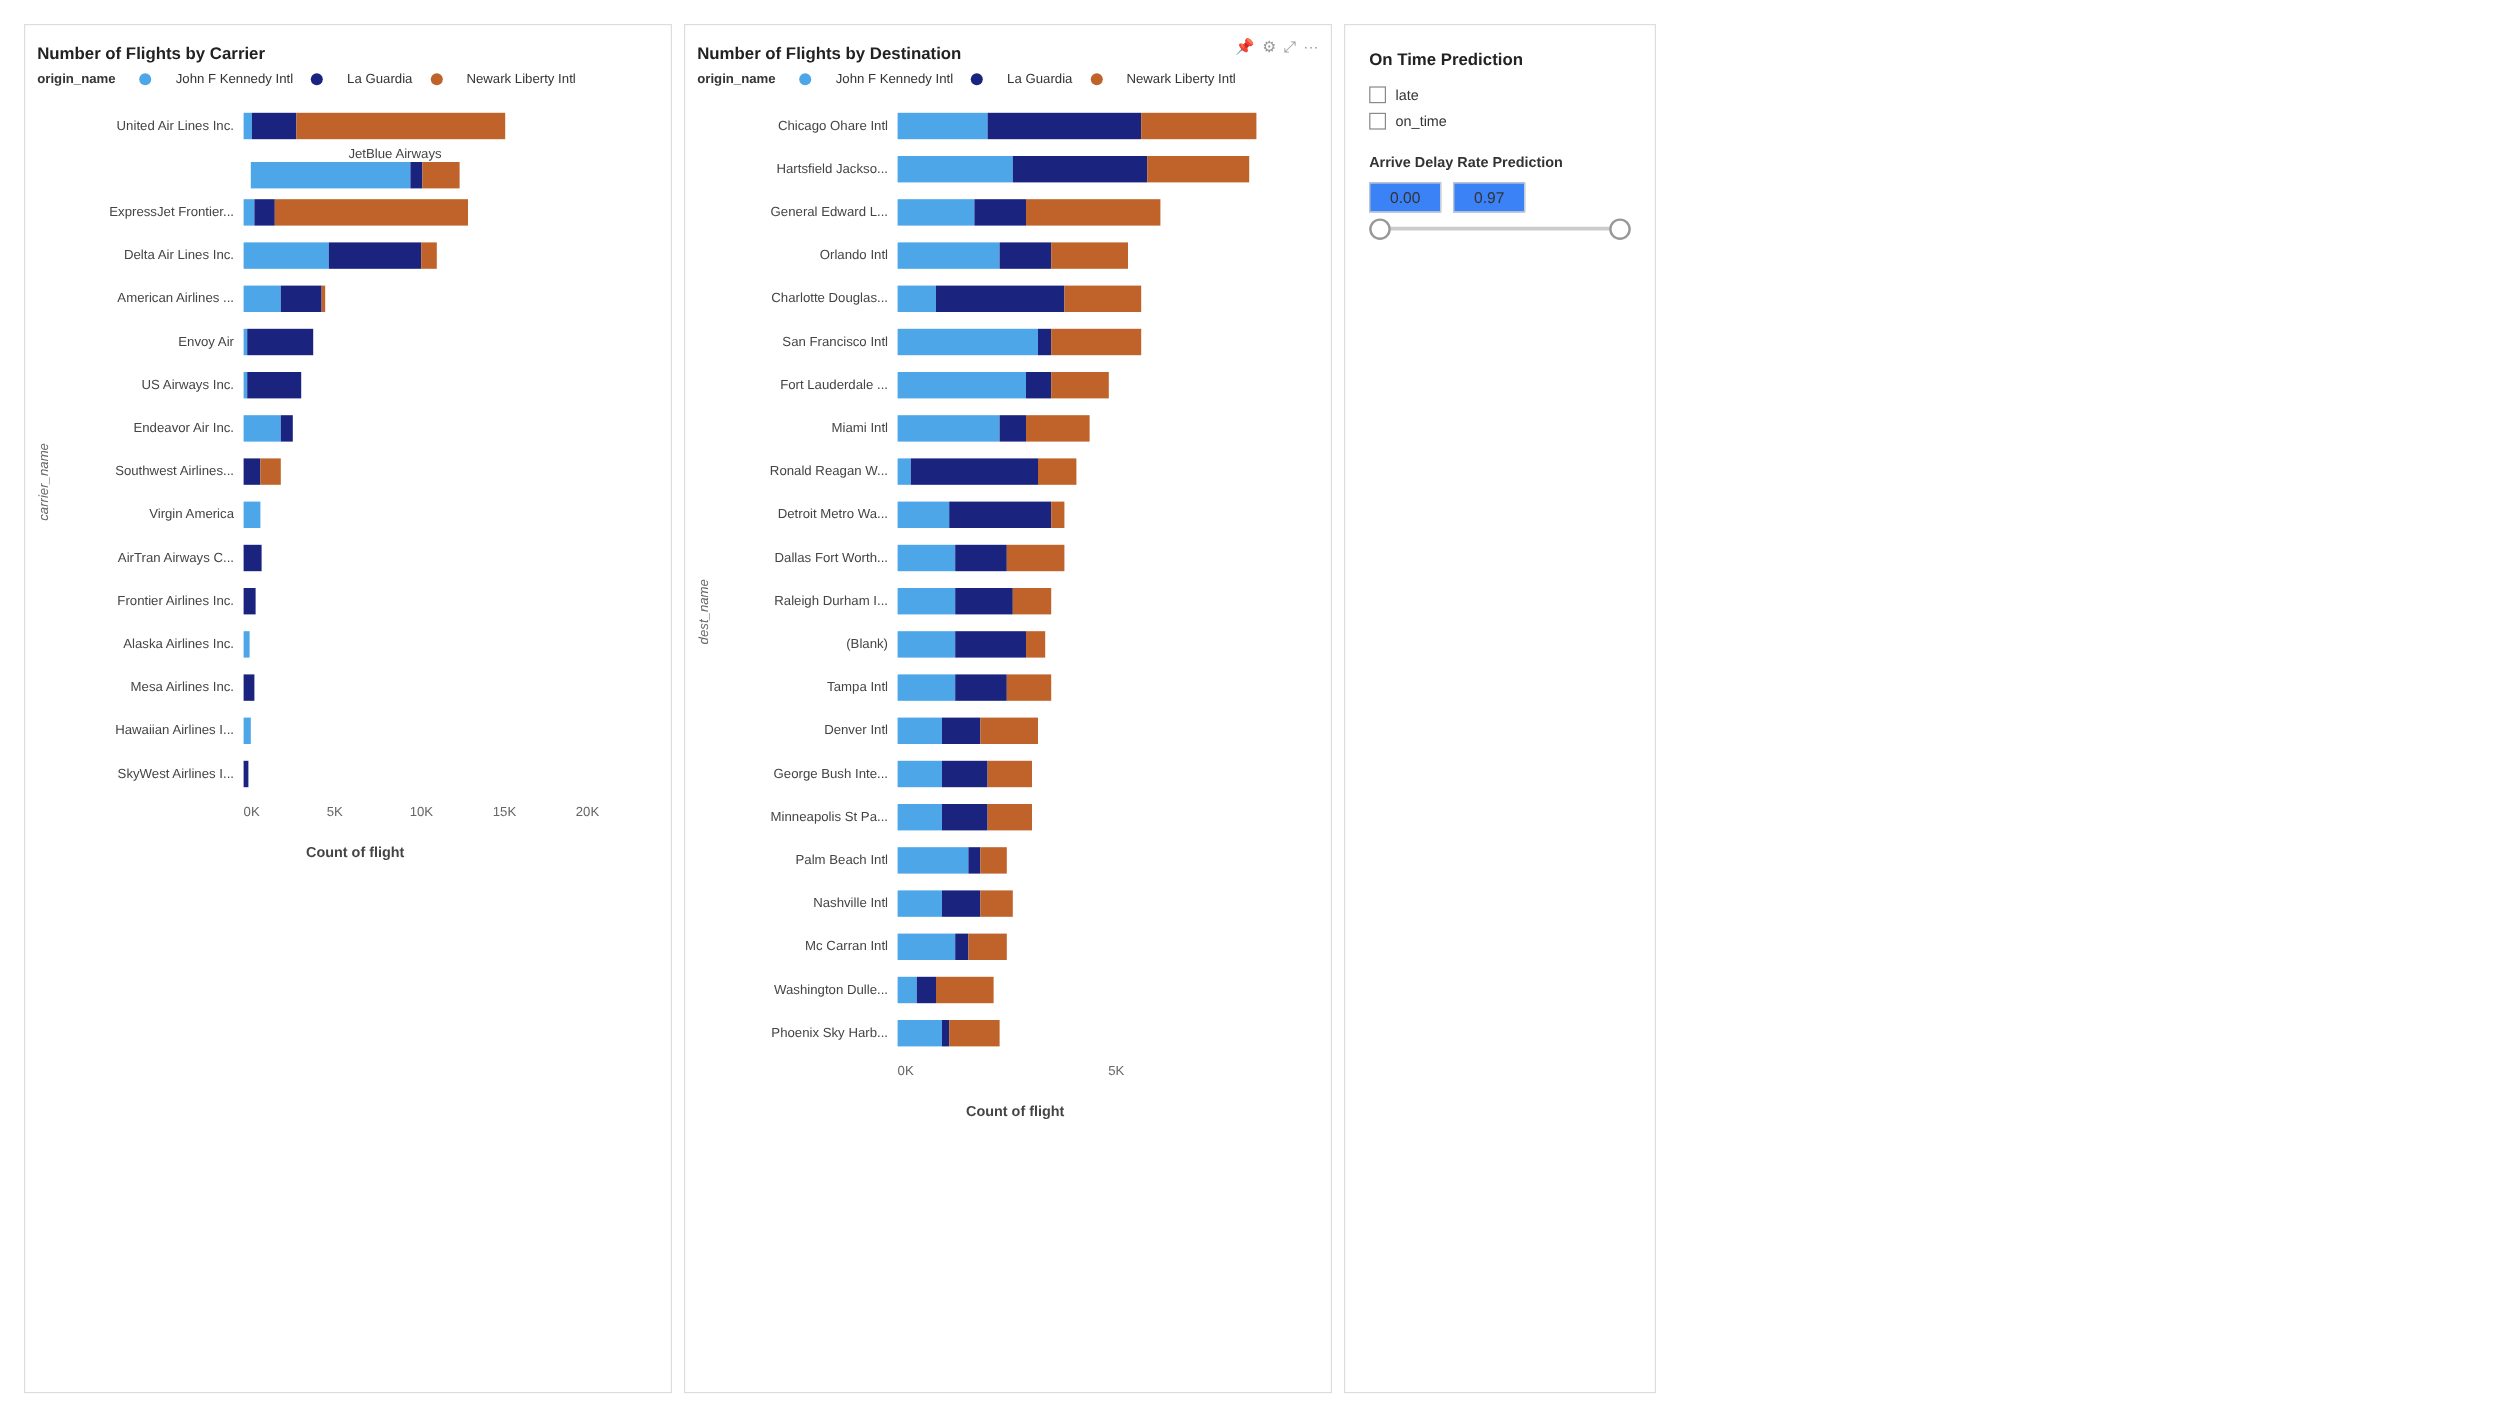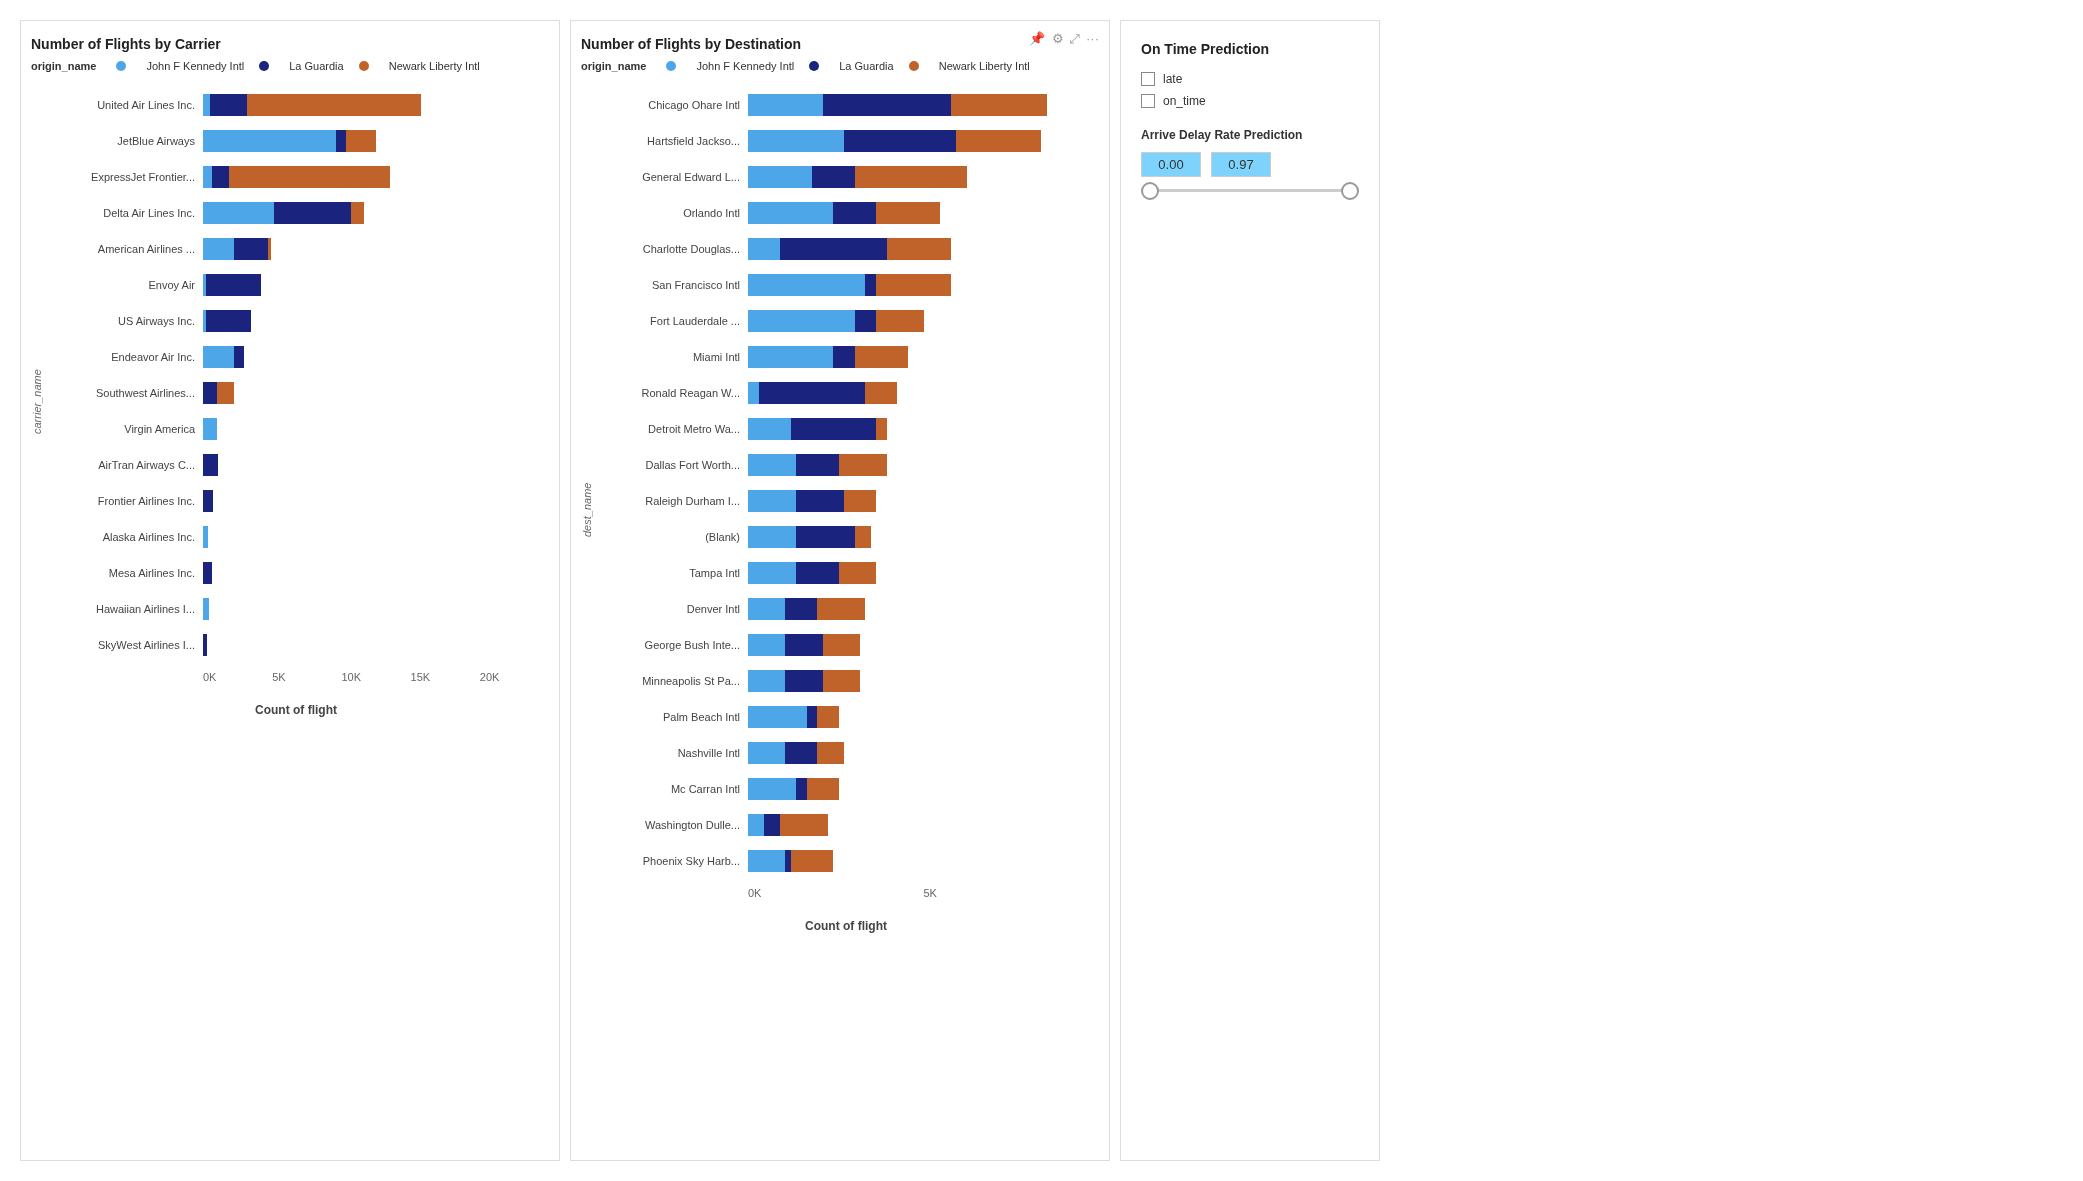--- a/index.html
+++ b/index.html
@@ -23,21 +23,21 @@
     .chart-wrap { display: flex; }
     .y-axis-label { writing-mode: vertical-rl; transform: rotate(180deg); font-size: 11px; color: #666; text-align: center; padding: 10px 0; font-style: italic; }
     .bars-and-axis { flex: 1; }
     .sidebar { width: 260px; background: #fff; border: 1px solid #ddd; padding: 20px; flex-shrink: 0; }
     .sidebar-title { font-size: 14px; font-weight: bold; margin-bottom: 15px; color: #222; }
     .checkbox-group { margin-bottom: 20px; }
     .checkbox-item { display: flex; align-items: center; gap: 8px; margin-bottom: 8px; }
     .checkbox-box { width: 14px; height: 14px; border: 1px solid #888; background: #fff; flex-shrink: 0; }
     .section-title { font-size: 12px; font-weight: bold; margin-bottom: 10px; color: #333; }
     .range-values { display: flex; gap: 10px; margin-bottom: 12px; }
-    .range-val { border: 1px solid #ccc; padding: 4px 10px; font-size: 13px; background: #7dd3fc; min-width: 60px; text-align: center; }
+    .range-val { border: 1px solid #ccc; padding: 4px 10px; font-size: 13px; background: #3b82f6; min-width: 60px; text-align: center; }
     .slider-track { height: 3px; background: #ccc; border-radius: 2px; position: relative; margin: 10px 0; }
     .slider-thumb { width: 18px; height: 18px; border-radius: 50%; border: 2px solid #999; background: #fff; position: absolute; top: 50%; transform: translateY(-50%); cursor: pointer; }
     .thumb-left { left: 0; }
     .thumb-right { right: 0; }
     .chart-icons { position: absolute; top: 10px; right: 10px; display: flex; gap: 6px; color: #aaa; font-size: 14px; }
     .icon-btn { cursor: pointer; color: #999; font-size: 13px; }
     
     .scroll-area { overflow-y: auto; max-height: 820px; }
     .scroll-area::-webkit-scrollbar { width: 8px; }
     .scroll-area::-webkit-scrollbar-thumb { background: #ccc; border-radius: 4px; }
@@ -69,21 +69,21 @@
       <div class="bars-and-axis">
         <div id="carrier-bars">
             <div class="bar-row" style="position: relative;">
               <div class="bar-label">United Air Lines Inc.</div>
               <div class="bar-container">
                 <div class="bar-segment" style="width: 6.8px; background: rgb(77, 166, 232);"></div>
                 <div class="bar-segment" style="width: 37.4px; background: rgb(26, 35, 126);"></div>
                 <div class="bar-segment" style="width: 173.4px; background: rgb(192, 99, 42);"></div>
               </div>
             </div>
-            <div class="bar-row" style="position: relative;">
+            <div class="bar-row" style="position: relative; flex-direction: column;">
               <div class="bar-label">JetBlue Airways</div>
               <div class="bar-container">
                 <div class="bar-segment" style="width: 132.6px; background: rgb(77, 166, 232);"></div>
                 <div class="bar-segment" style="width: 10.2px; background: rgb(26, 35, 126);"></div>
                 <div class="bar-segment" style="width: 30.6px; background: rgb(192, 99, 42);"></div>
               </div>
             </div>
             <div class="bar-row" style="position: relative;">
               <div class="bar-label">ExpressJet Frontier...</div>
               <div class="bar-container">

